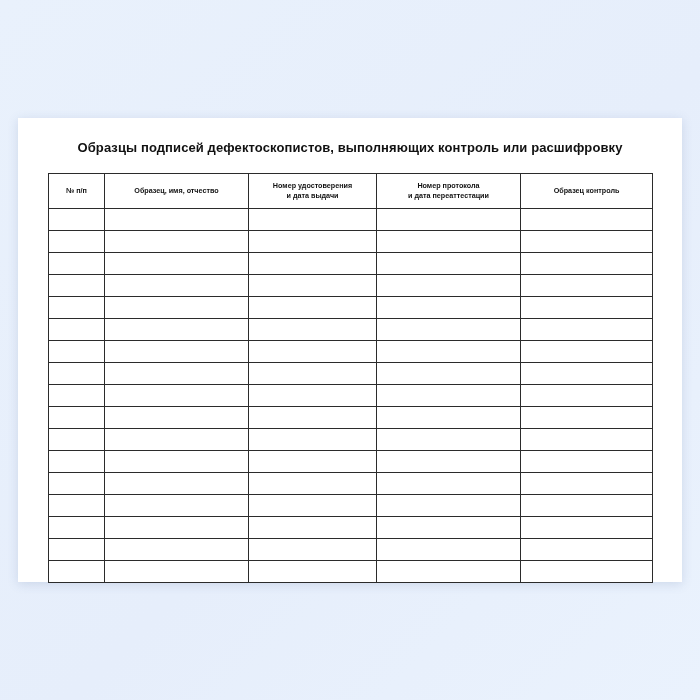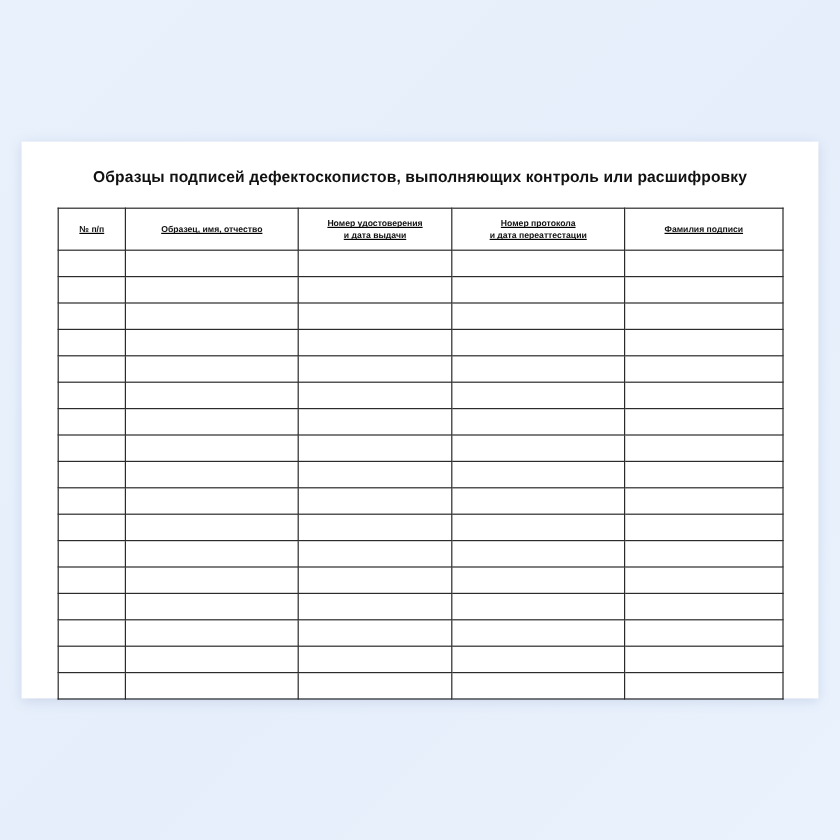--- a/index.html
+++ b/index.html
@@ -37,21 +37,20 @@
     font-size: 13px;
     font-weight: bold;
     color: #111111;
     letter-spacing: 0.1px;
   }
   #table-wrap {
     position: absolute;
     left: 30px;
     top: 55px;
     width: 604px;
-    text-decoration: underline;
   }
   table.grid {
     border-collapse: collapse;
     width: 604px;
     table-layout: fixed;
   }
   table.grid th, table.grid td {
     border: 1px solid #2b2b2b;
     padding: 0;
   }
@@ -102,21 +101,21 @@
             </th>
             <th>
               <span class="hdr-line">Номер удостоверения</span>
               <span class="hdr-line">и дата выдачи</span>
             </th>
             <th>
               <span class="hdr-line">Номер протокола</span>
               <span class="hdr-line">и дата переаттестации</span>
             </th>
             <th>
-              <span class="hdr-line">Фамилия подписи</span>
+              <span class="hdr-line">Образец контроль</span>
             </th>
           </tr>
         </thead>
         <tbody id="table-body">
             <tr>
               <td></td>
               <td></td>
               <td></td>
               <td></td>
               <td></td>

